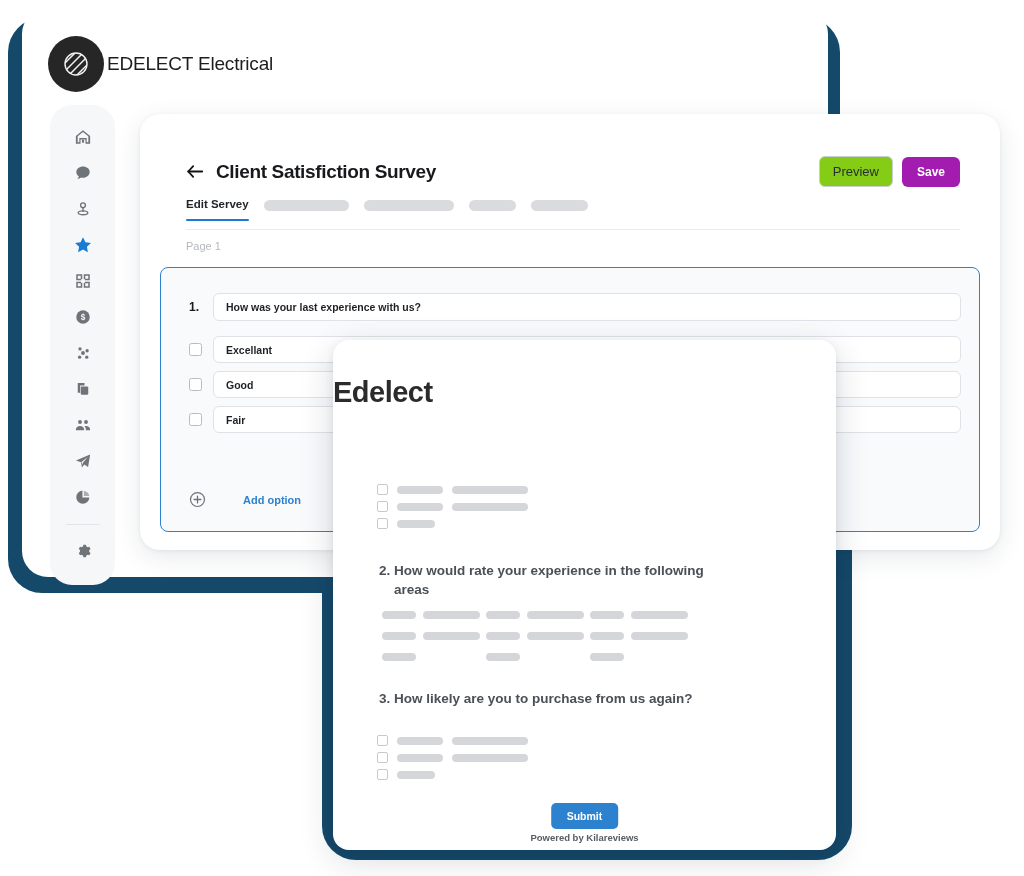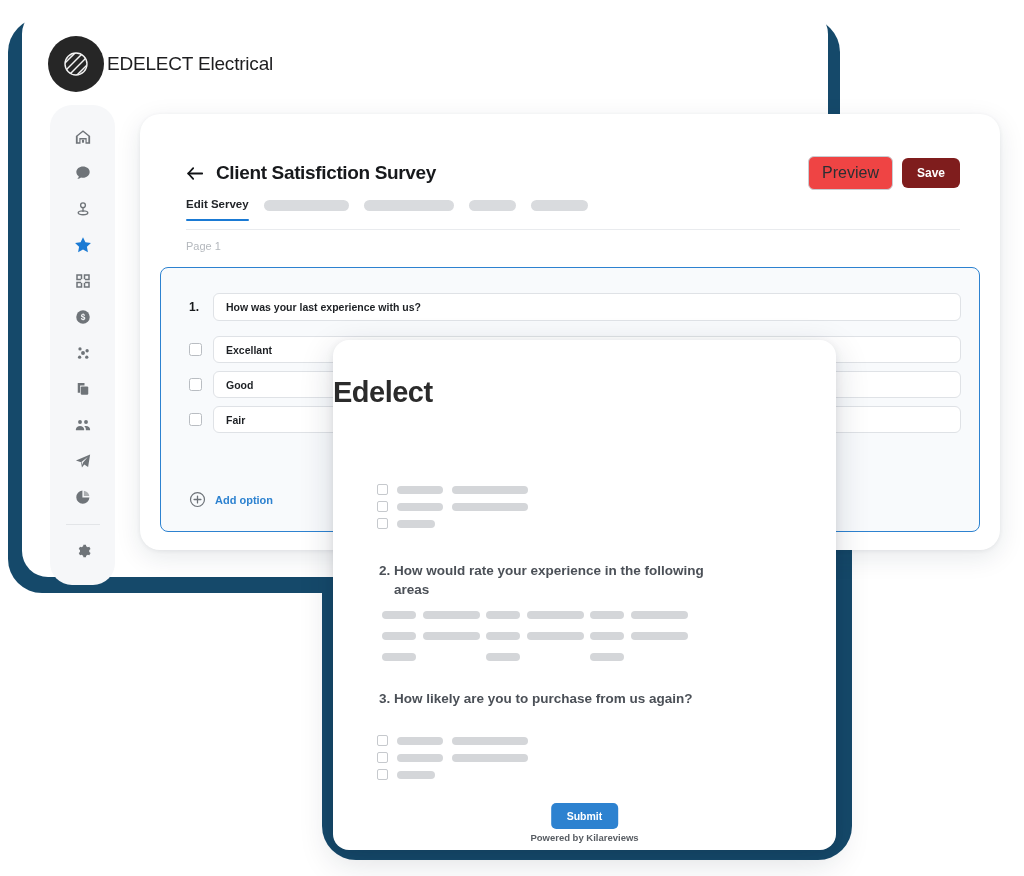--- a/index.html
+++ b/index.html
@@ -113,34 +113,34 @@
     letter-spacing: -0.35px;
   }
   #head-actions {
     margin-left: auto;
     display: flex;
     align-items: center;
     gap: 9px;
   }
   .btn-outline {
     font-family: "Liberation Sans", sans-serif;
-    font-size: 16px;
+    font-size: 13px;
     color: #2b2f33;
-    background: #ef4444;
+    background: #84cc16;
     border: 1px solid #c9cdd2;
     border-radius: 6px;
     padding: 7px 13px;
     cursor: pointer;
   }
   .btn-primary {
     font-family: "Liberation Sans", sans-serif;
     font-size: 12px;
     font-weight: 600;
     color: #ffffff;
-    background: #7f1d1d;
+    background: #a21caf;
     border: none;
     border-radius: 6px;
     padding: 8px 15px;
     cursor: pointer;
   }
 
   
   #tab-strip {
     position: absolute;
     left: 46px; top: 84px; right: 40px;
@@ -251,20 +251,21 @@
     left: 28px; top: 223px;
     display: flex;
     align-items: center;
     gap: 9px;
     cursor: pointer;
   }
   #add-option-label {
     font-size: 11px;
     font-weight: 700;
     color: #2d82d0;
+    margin-left: 28px;
   }
 
   
   #q-footer {
     position: absolute;
     left: 400px; top: 368px;
     display: flex;
     align-items: center;
     gap: 10px;
   }

